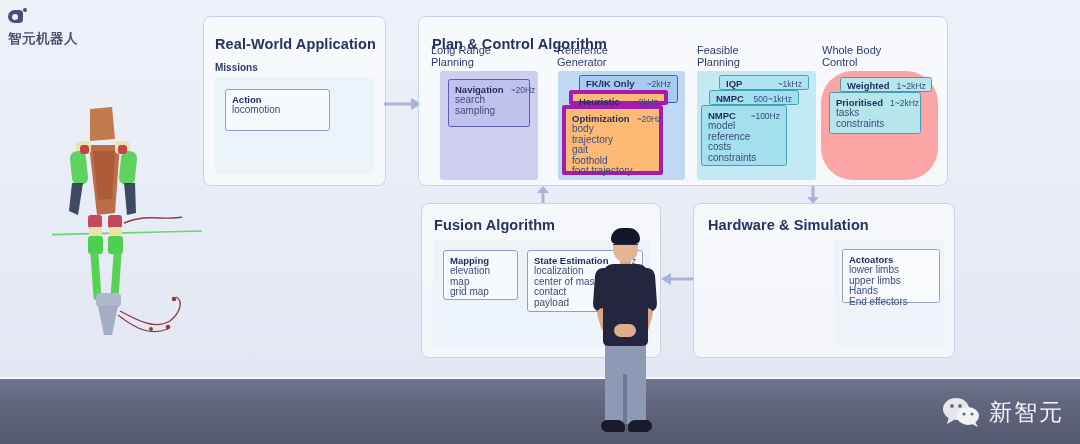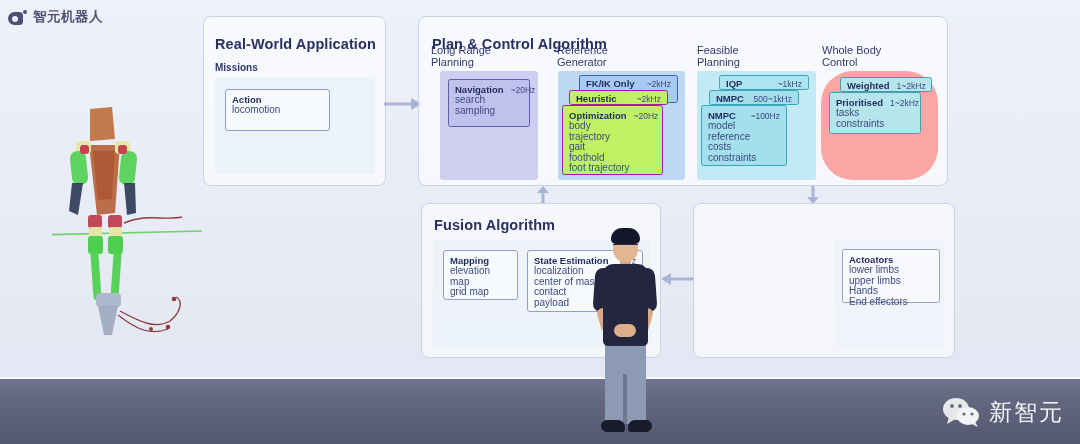--- a/index.html
+++ b/index.html
@@ -16,21 +16,21 @@
   #stage-floor {
     position:absolute; left:0; top:379px; width:1080px; height:65px;
     background:linear-gradient(180deg,#6f7490 0%, #62677f 35%, #53586f 100%);
   }
   #floor-edge {
     position:absolute; left:0; top:377px; width:1080px; height:2px;
     background:rgba(255,255,255,.75);
   }
 
   
-  #logo { position:absolute; left:8px; top:8px; display:flex; align-items:flex-end; gap:6px; opacity:.82;}
+  #logo { position:absolute; left:8px; top:8px; display:flex; align-items:flex-start; gap:6px; opacity:.82;flex-direction:column;}
   #logo .mark { width:19px; height:16px; position:relative; }
   #logo .mark .b {
     position:absolute; left:0; top:2px; width:15px; height:13px;
     background:#2a2b55; border-radius:7px 4px 4px 7px;
   }
   #logo .mark .b:after{
     content:""; position:absolute; left:4px; top:3.5px; width:6px; height:6px;
     background:#eef1f9; border-radius:50%;
   }
   #logo .mark .d {
@@ -74,21 +74,21 @@
 
   #lbl-lrp { left:431px; }  #board-lrp { left:440px; width:98px; height:109px; background:#cdcef0; }
   #lbl-rg  { left:557px; }  #board-rg  { left:558px; width:127px; height:109px; background:#bfd9f5; }
   #lbl-fp  { left:697px; }  #board-fp  { left:697px; width:119px; height:109px; background:#c3eaf4; }
   #lbl-wbc { left:822px; }  #board-wbc { left:821px; width:117px; height:109px; background:#fca5a5;border-radius:32px; }
 
   
   .card { position:absolute; border-radius:2.5px; }
   .card-p { border:1px solid #5a5fb0; background:#c0c2ee; }   
   .card-b { border:1px solid #3d63a8; background:#a7cbf0; }   
-  .card-b2{ border:1px solid #a21caf; background:#bef264; }
+  .card-b2{ border:4px solid #a21caf; background:#fdba74; }
   .card-c { border:1px solid #3aa4b8; background:#aee4ef; }   
   .card-c2{ border:1px solid #3aa4b8; background:#a3dfec; }
   .card-t { border:1px solid #4b9bb0; background:#b7e5ec; }   
   .card-pad { padding:4px 6px 5px 6px; }
 
   
   #panel-fa { left:421px; top:203px; width:240px; height:155px; }
   #panel-fa .panel-title { position:absolute; left:12px; top:13px; }
   #fa-body { position:absolute; left:11px; top:36px; width:218px; height:107px;
              background:rgba(232,240,250,.55); border-radius:3px; }
@@ -344,20 +344,21 @@
       </div>
       <div class="box-items">localization</div>
       <div class="box-items">center of mass</div>
       <div class="box-items">contact</div>
       <div class="box-items">payload</div>
     </div>
   </div>
 </div>
 
 <div class="panel" id="panel-hs">
+  <div class="panel-title">Hardware &amp; Simulation</div>
   <div id="hs-right">
     <div class="card card-pad" id="hs-act">
       <div class="box-head">
         <span class="box-name">Actoators</span>
       </div>
       <div class="box-items">lower limbs</div>
       <div class="box-items">upper limbs</div>
       <div class="box-items">Hands</div>
       <div class="box-items">End effectors</div>
     </div>

